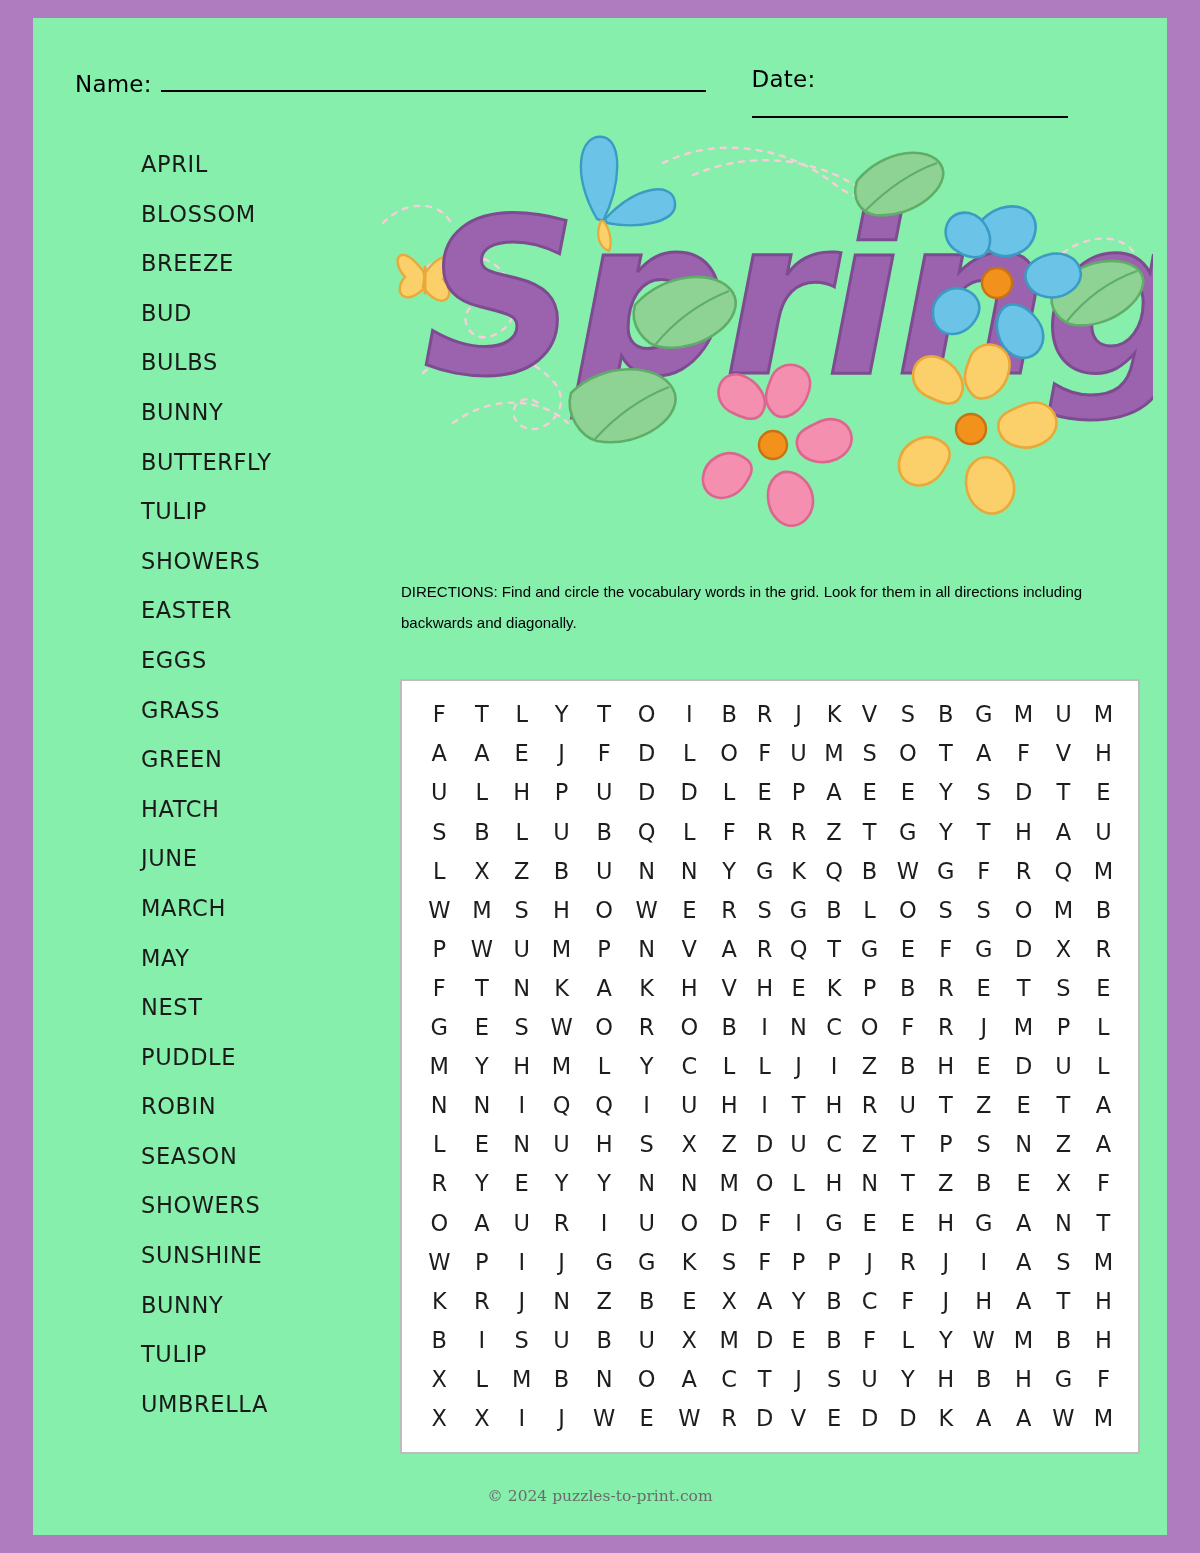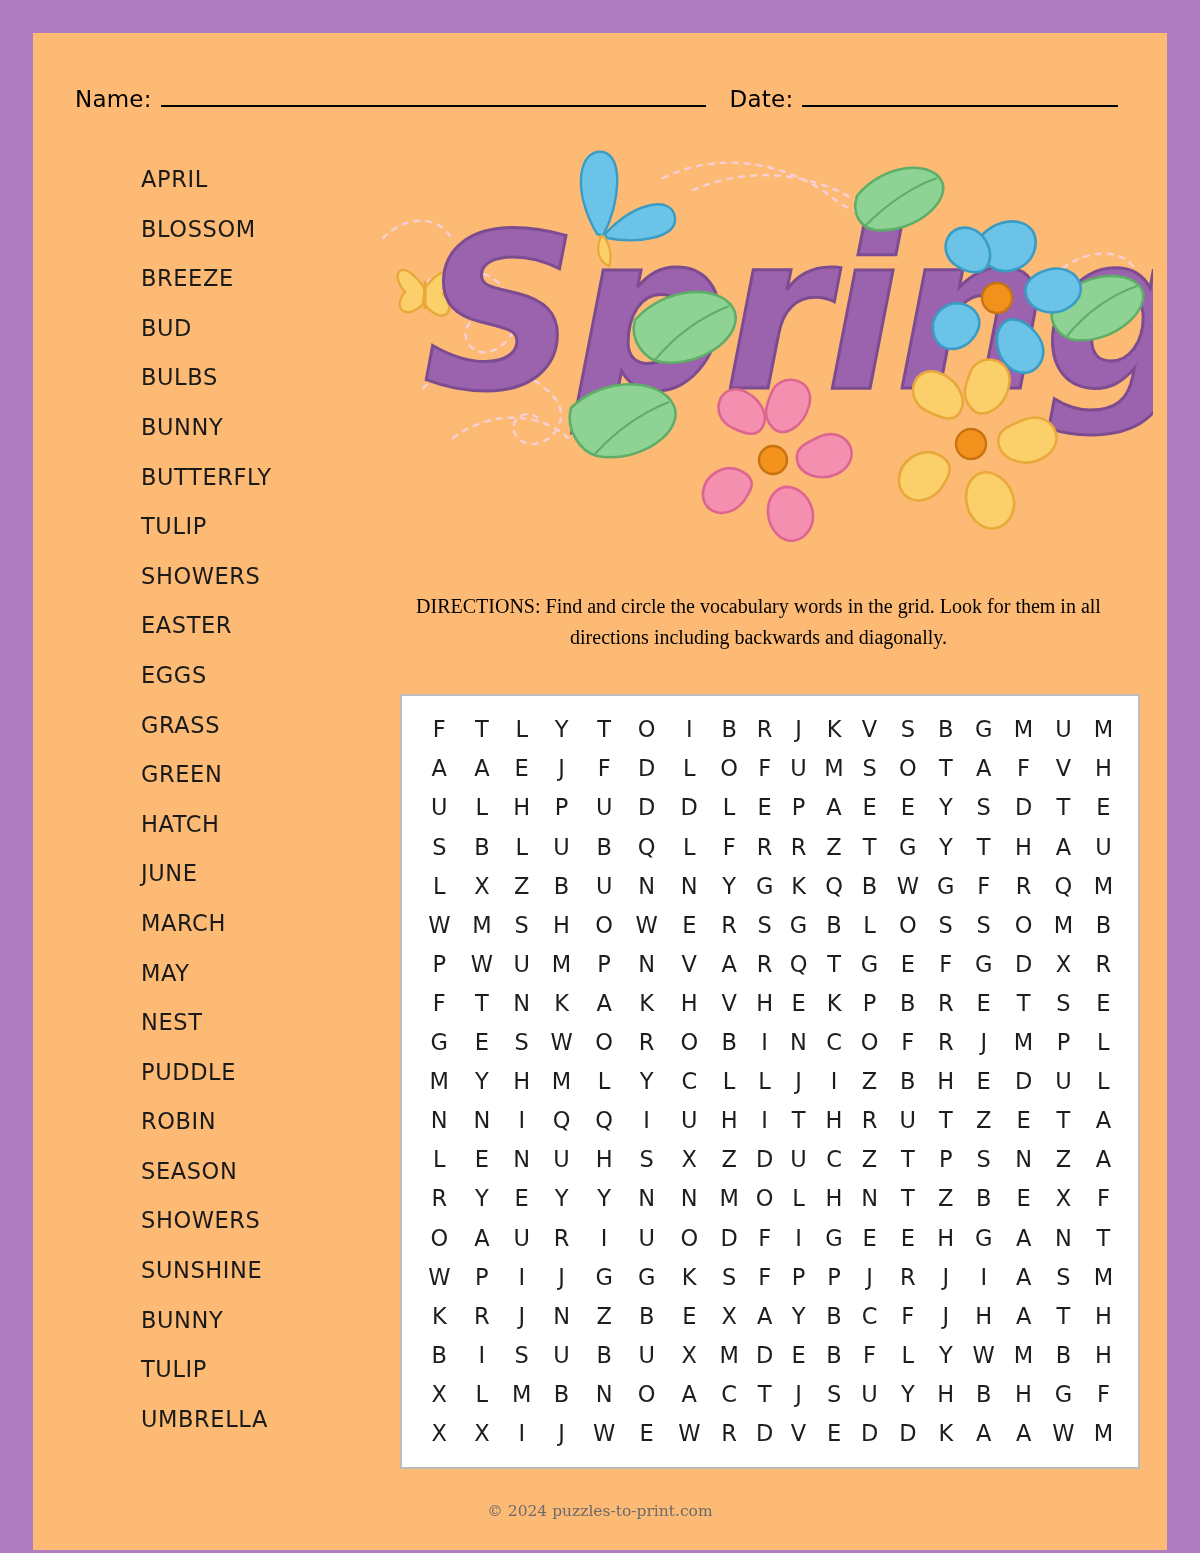--- a/index.html
+++ b/index.html
@@ -7,24 +7,24 @@
   body {
     width: 1200px;
     height: 1553px;
     background: #b07cc0;
     font-family: "DejaVu Sans", sans-serif;
     overflow: hidden;
   }
   .page {
     position: absolute;
     left: 33px;
-    top: 33px;
+    top: 18px;
     width: 1134px;
     height: 1517px;
-    background: #fdba74;
+    background: #86efac;
   }
 
   
   .header {
     position: absolute;
     left: 0; top: 48px;
     width: 100%;
     height: 50px;
     padding: 0 42px;
     display: flex;
@@ -36,21 +36,21 @@
     color: #000;
     font-family: "DejaVu Sans", sans-serif;
     letter-spacing: .2px;
   }
   .rule {
     border-bottom: 2px solid #000;
     height: 26px;
     margin-left: 9px;
   }
   .name-field .rule { width: 545px; }
-  .date-field { margin-left: 24px; }
+  .date-field { margin-left: 37px; flex-direction: column; }
   .date-field .rule { width: 316px; }
 
   
   .wordlist {
     position: absolute;
     left: 108px;
     top: 122px;
     width: 215px;
     text-align: left;
   }
@@ -72,25 +72,24 @@
     height: 430px;
   }
   .titleart svg { display: block; }
 
   
   .directions {
     position: absolute;
     left: 368px;
     top: 558px;
     width: 715px;
-    text-align: center;
-    font-size: 20px;
+    font-size: 15px;
     line-height: 31px;
     color: #000;
-    font-family: Liberation Serif, serif;
+    font-family: Liberation Sans, sans-serif;
   }
 
   
   .gridwrap {
     position: absolute;
     left: 367px;
     top: 661px;
     width: 740px;
     height: 775px;
     border: 2px solid #bcbcbc;

